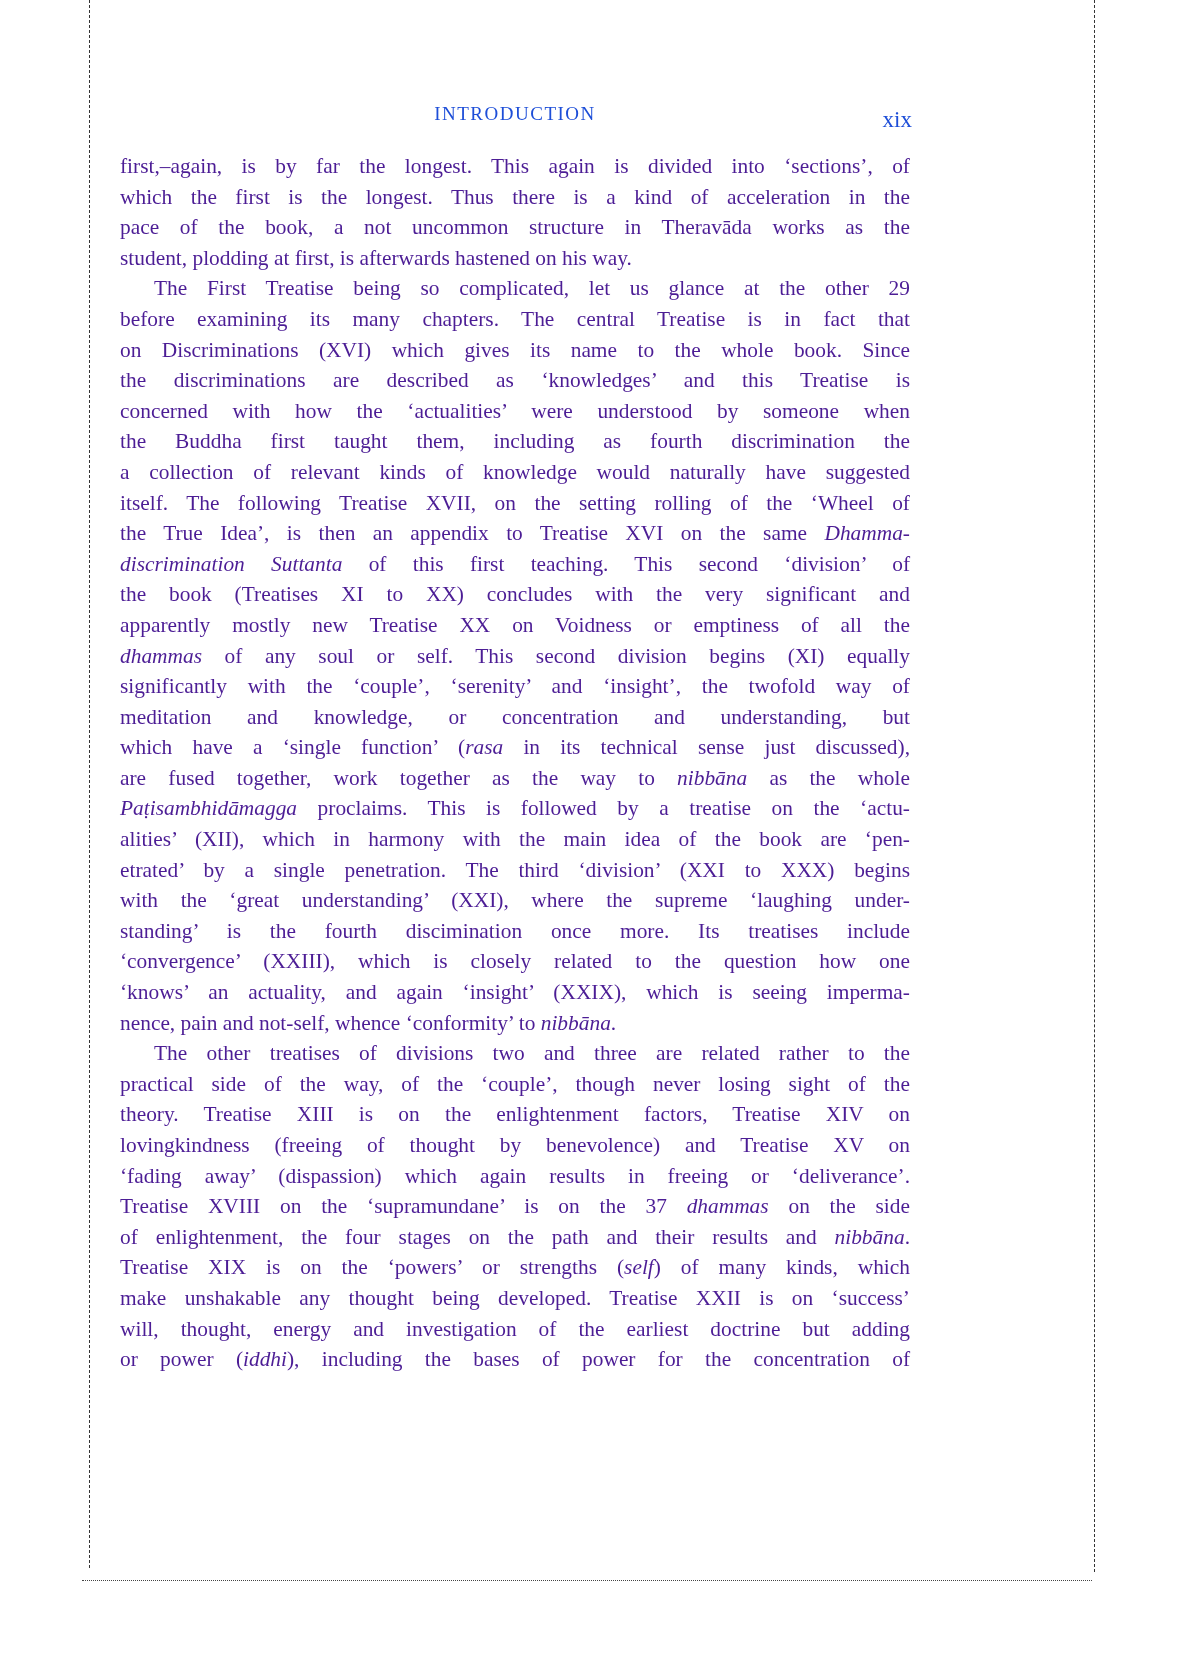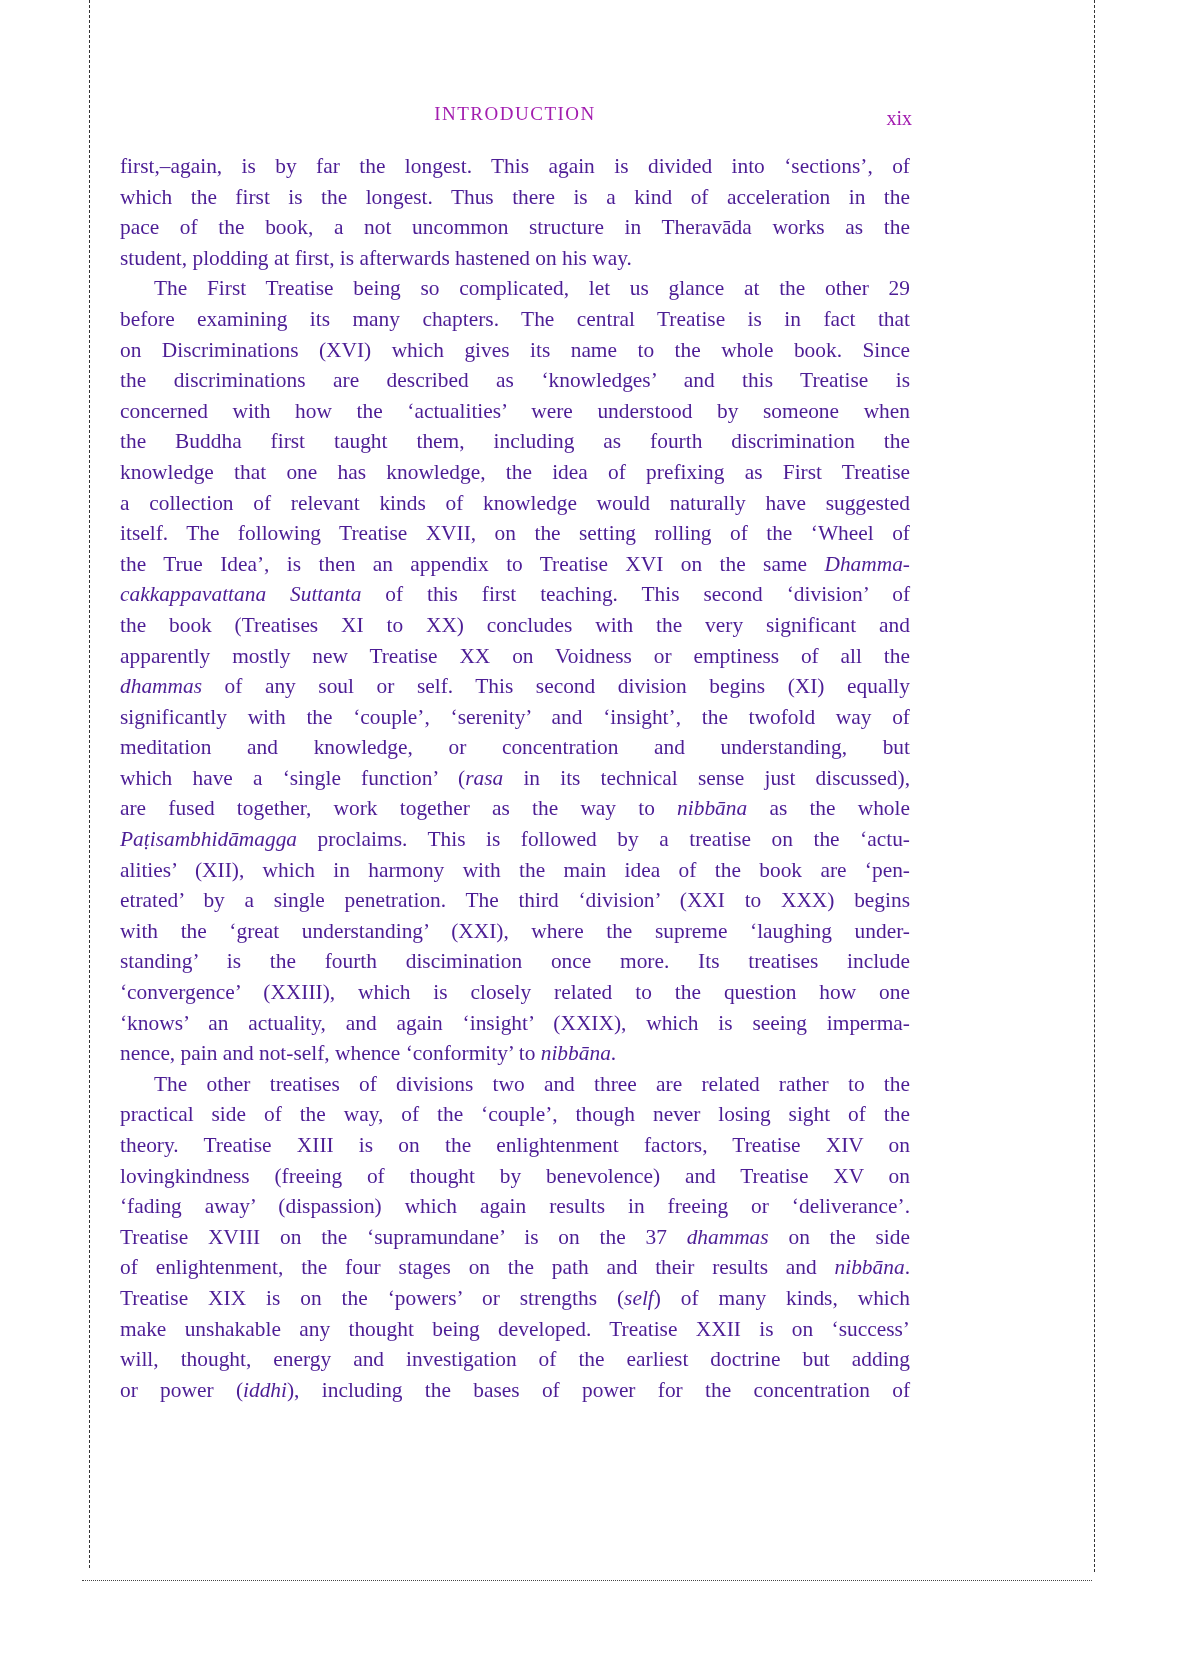--- a/index.html
+++ b/index.html
@@ -11,28 +11,28 @@
   .scan-line-right {
     position: absolute; left: 1094px; top: 0; width: 0; height: 1572px;
     border-left: 1.5px dashed #333;
   }
   .scan-line-bottom {
     position: absolute; left: 82px; top: 1580px; width: 1010px; height: 0;
     border-top: 1.5px dotted #444;
   }
   .running-head {
     position: absolute; top: 103px; left: 120px; width: 790px; height: 26px;
-    font-family: "Liberation Serif", serif; color: #a21caf; text-decoration: underline;
+    font-family: "Liberation Serif", serif; color: #1d4ed8; text-decoration: underline;
   }
   .running-title {
     position: absolute; left: 0; right: 0; text-align: center;
     font-size: 19px; letter-spacing: 1.5px; top: 0;
   }
   .folio {
-    position: absolute; right: -2px; top: 4px; font-size: 20px;
+    position: absolute; right: -2px; top: 4px; font-size: 23px;
   }
   .body-text {
     position: absolute; top: 151px; left: 120px; width: 790px;
     font-family: "Liberation Serif", serif; font-size: 21.4px;
     line-height: 30.6px; color: #4c1d95; text-align: justify;
   }
   .body-text em { font-style: italic; }
   .line { display: block; text-align: justify; text-align-last: justify; white-space: nowrap; }
   .line.last { text-align-last: left; }
   .line.ind { padding-left: 34px; }
@@ -56,25 +56,24 @@
       <span class="line">pace of the book, a not uncommon structure in Theravāda works as the</span>
       <span class="line last">student, plodding at first, is afterwards hastened on his way.</span>
     </div>
     <div>
       <span class="line ind">The First Treatise being so complicated, let us glance at the other 29</span>
       <span class="line">before examining its many chapters. The central Treatise is in fact that</span>
       <span class="line">on Discriminations (XVI) which gives its name to the whole book. Since</span>
       <span class="line">the discriminations are described as ‘knowledges’ and this Treatise is</span>
       <span class="line">concerned with how the ‘actualities’ were understood by someone when</span>
       <span class="line">the Buddha first taught them, including as fourth discrimination the</span>
-      <span class="line">knowledge that one has knowledge, the idea of prefixing as First Treatise</span>
       <span class="line">a collection of relevant kinds of knowledge would naturally have suggested</span>
       <span class="line">itself. The following Treatise XVII, on the setting rolling of the ‘Wheel of</span>
       <span class="line">the True Idea’, is then an appendix to Treatise XVI on the same <em>Dhamma-</em></span>
-      <span class="line"><em>cakkappavattana Suttanta</em> of this first teaching. This second ‘division’ of</span>
+      <span class="line"><em>discrimination Suttanta</em> of this first teaching. This second ‘division’ of</span>
       <span class="line">the book (Treatises XI to XX) concludes with the very significant and</span>
       <span class="line">apparently mostly new Treatise XX on Voidness or emptiness of all the</span>
       <span class="line"><em>dhammas</em> of any soul or self. This second division begins (XI) equally</span>
       <span class="line">significantly with the ‘couple’, ‘serenity’ and ‘insight’, the twofold way of</span>
       <span class="line">meditation and knowledge, or concentration and understanding, but</span>
       <span class="line">which have a ‘single function’ (<em>rasa</em> in its technical sense just discussed),</span>
       <span class="line">are fused together, work together as the way to <em>nibbāna</em> as the whole</span>
       <span class="line"><em>Paṭisambhidāmagga</em> proclaims. This is followed by a treatise on the ‘actu-</span>
       <span class="line">alities’ (XII), which in harmony with the main idea of the book are ‘pen-</span>
       <span class="line">etrated’ by a single penetration. The third ‘division’ (XXI to XXX) begins</span>

